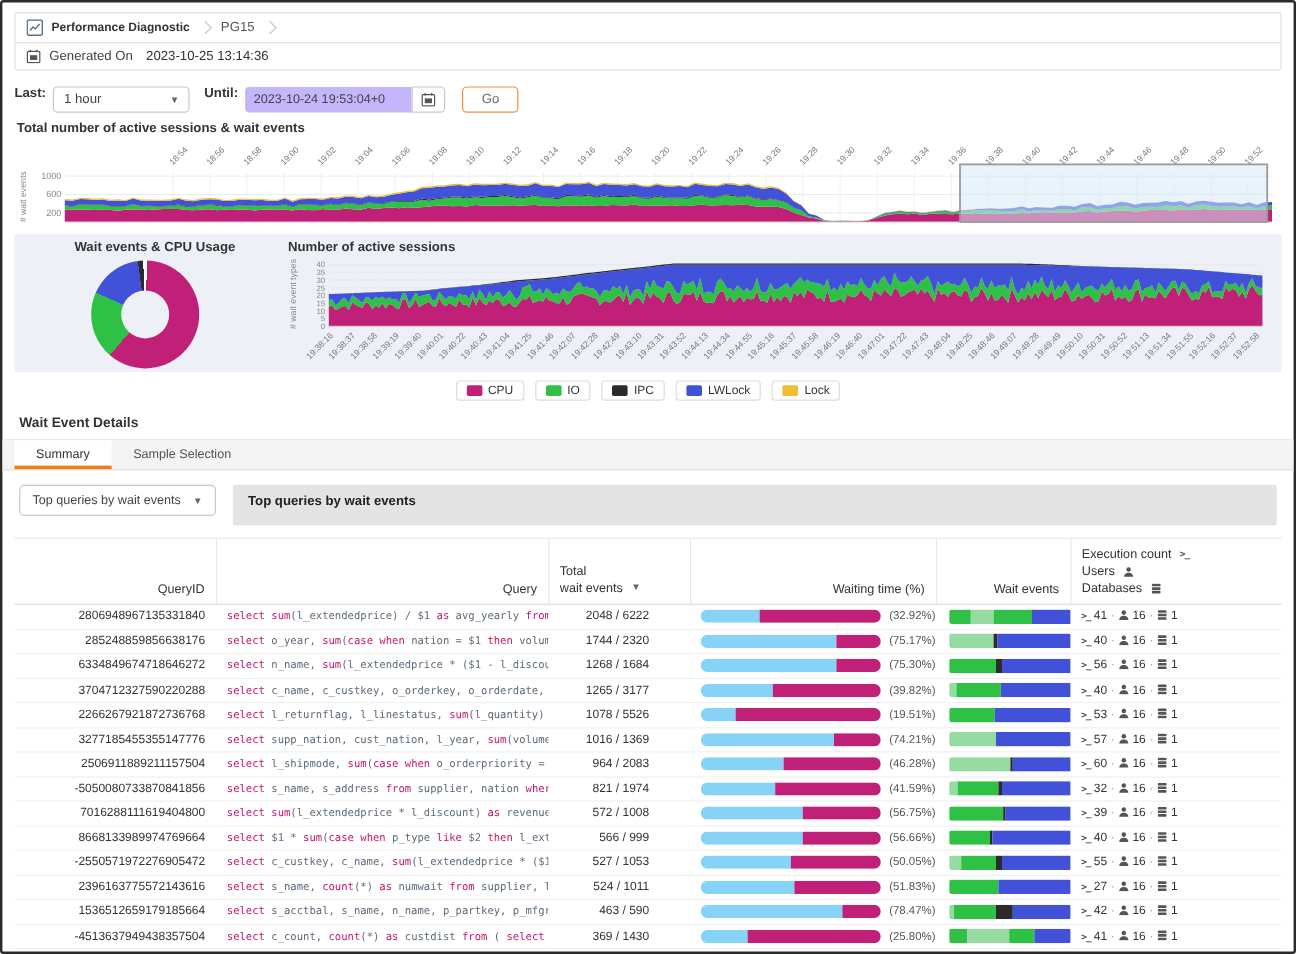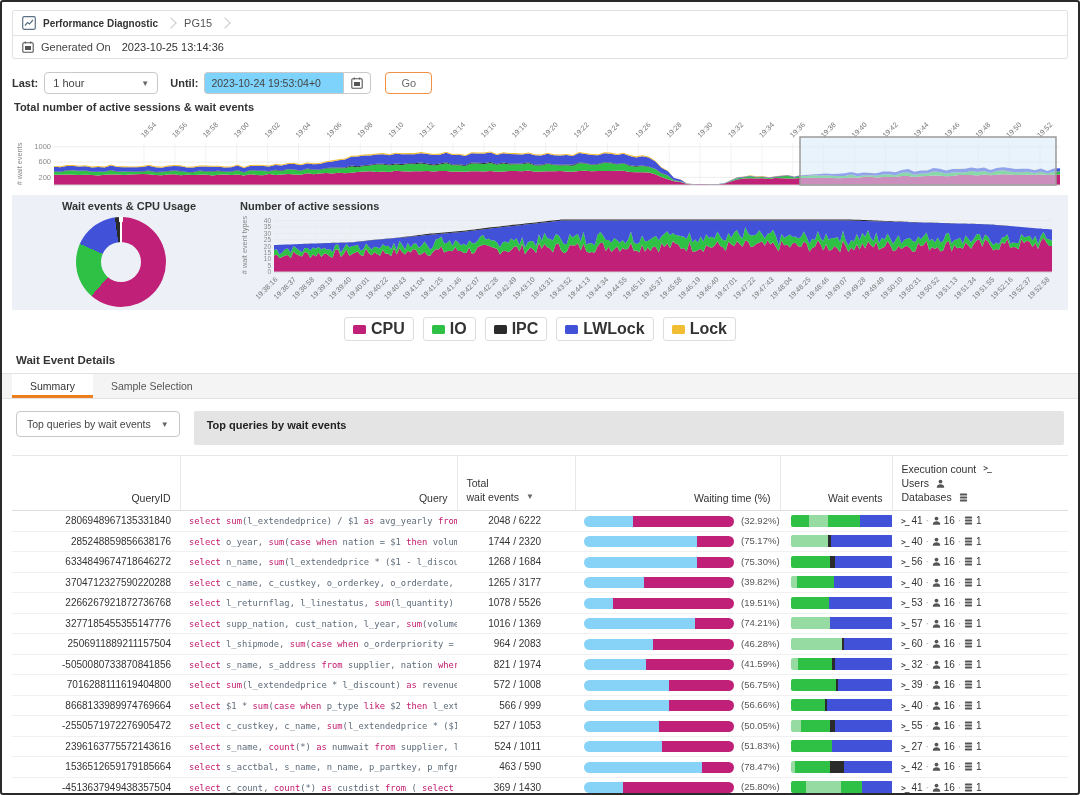--- a/index.html
+++ b/index.html
@@ -7,43 +7,43 @@
   
   .hdrbox{margin:8px 10px 0;border:1px solid #e2e2e2;border-radius:2px;}
   .hdr-row{display:flex;align-items:center;gap:7px;padding:5px 9px;}
   .hdr-row + .hdr-row{border-top:1px solid #e2e2e2;}
   .crumb-title{font-size:10px;font-weight:bold;color:#333;}
   .crumb-item{font-size:11px;color:#555;}
   .chev{width:7px;height:7px;border-top:1px solid #c9c9c9;border-right:1px solid #c9c9c9;transform:rotate(45deg);display:inline-block;margin:0 2px;}
   .gen-label{font-size:11px;color:#444;}
   .gen-val{font-size:11px;color:#333;margin-left:4px;}
   
-  .filters{display:flex;align-items:center;margin:13px 10px 2px;font-size:11px;color:#333;}
+  .filters{display:flex;align-items:flex-start;margin:13px 10px 2px;font-size:11px;color:#333;}
   .flabel{font-weight:bold;margin-right:6px;}
   .select{border:1px solid #c9c9c9;border-radius:4px;background:#fff;padding:4px 8px;width:96px;display:flex;justify-content:space-between;align-items:center;color:#444;margin-right:12px;}
   .caret{font-size:8px;color:#666;}
   .inputgrp{display:flex;align-items:stretch;margin-right:14px;}
-  .tinput{border:1px solid #c9c9c9;border-right:none;border-radius:4px 0 0 4px;padding:4px 6px;font-size:10.5px;color:#444;width:126px;white-space:nowrap;overflow:hidden;background:#7dd3fc;}
+  .tinput{border:1px solid #c9c9c9;border-right:none;border-radius:4px 0 0 4px;padding:4px 6px;font-size:10.5px;color:#444;width:126px;white-space:nowrap;overflow:hidden;background:#c4b5fd;}
   .calbtn{border:1px solid #c9c9c9;border-radius:0 4px 4px 0;width:26px;display:flex;align-items:center;justify-content:center;background:#fff;}
   .gobtn{border:1.5px solid #f09045;border-radius:4px;background:#fff;color:#6b6b6b;font-size:11px;padding:4px 15px;}
   
   .sec-title{margin:7px 12px 0;font-size:11px;font-weight:bold;color:#333;}
   .topchart{margin:0 10px;height:80px;position:relative;}
   
   .panel{margin:2px 10px 0;background:#edf1f7;display:flex;padding-top:5px;height:110px;}
   .panel-left{width:228px;padding-left:50px;box-sizing:border-box;}
   .panel-title{font-size:11px;font-weight:bold;color:#333;}
   .donut{width:90px;height:90px;border-radius:50%;margin:5px 0 0 14px;position:relative;}
   .donut::after{content:"";position:absolute;inset:25px;border-radius:50%;background:#edf1f7;}
   .panel-right{flex:1;}
   
   .legend{display:flex;justify-content:center;gap:9px;margin:7px 0 9px;}
   .chip{display:inline-flex;align-items:center;gap:5px;border:1px solid #ddd;border-radius:3px;padding:2px 8px;background:#fff;}
   .swatch{width:13px;height:9px;border-radius:1.5px;display:inline-block;}
-  .chiplab{font-size:16px;font-weight:bold;color:#333;}
+  .chiplab{font-size:10px;font-weight:normal;color:#333;}
   
   .details-head{padding:4px 14px 7px;font-size:11.5px;font-weight:bold;color:#333;border-bottom:1px solid #e3e3e3;}
   .tabbar{background:#f4f4f4;border-bottom:1px solid #e3e3e3;display:flex;padding-left:10px;}
   .tab{padding:6px 18px;font-size:10.5px;color:#555;text-align:center;}
   .tab.active{background:#fff;border-bottom:3px solid #ee7e1d;color:#333;padding-bottom:3px;}
   .controls{display:flex;align-items:flex-start;gap:14px;margin:12px 14px 0;}
   .dropdown{border:1px solid #c9c9c9;border-radius:4px;background:#fff;padding:6px 10px;font-size:10.5px;color:#444;display:flex;align-items:center;gap:10px;white-space:nowrap;}
   .infobox{flex:1;background:#e4e4e4;border-radius:2px;padding:8px 13px;}
   .info-t{font-size:11px;font-weight:bold;color:#222;margin-bottom:6px;}
   .info-d{font-size:10.5px;color:#333;}

